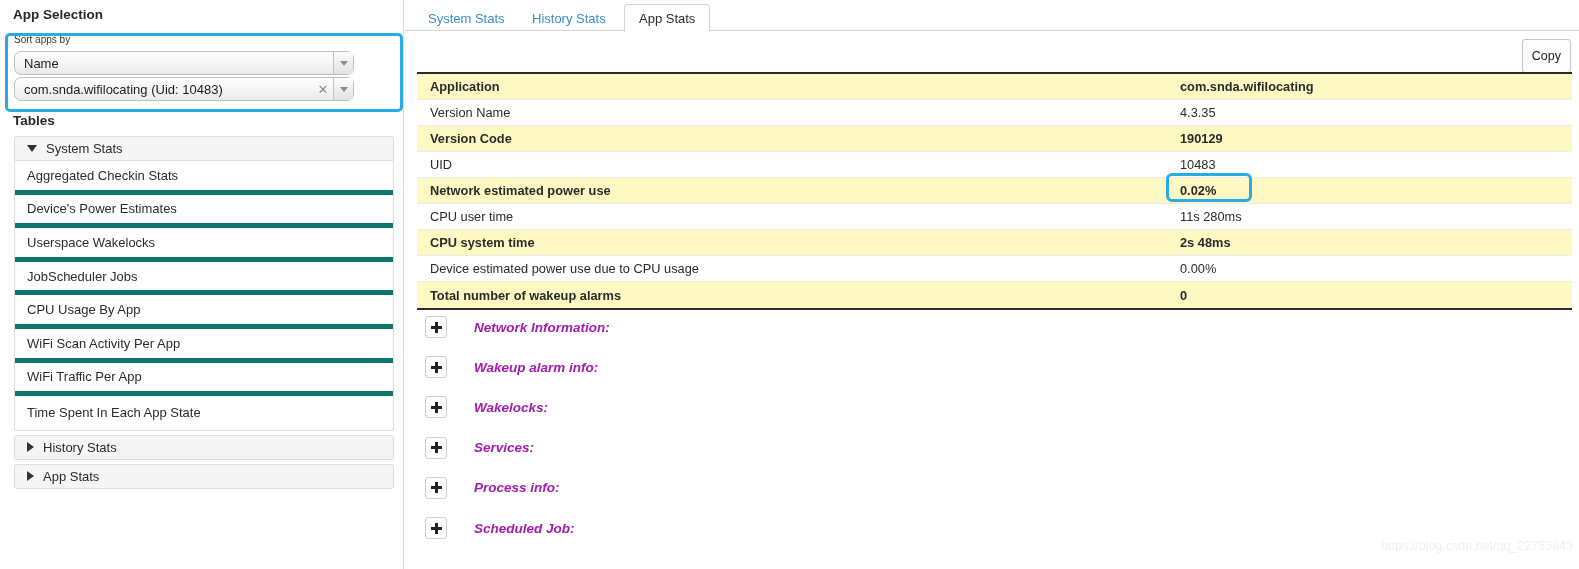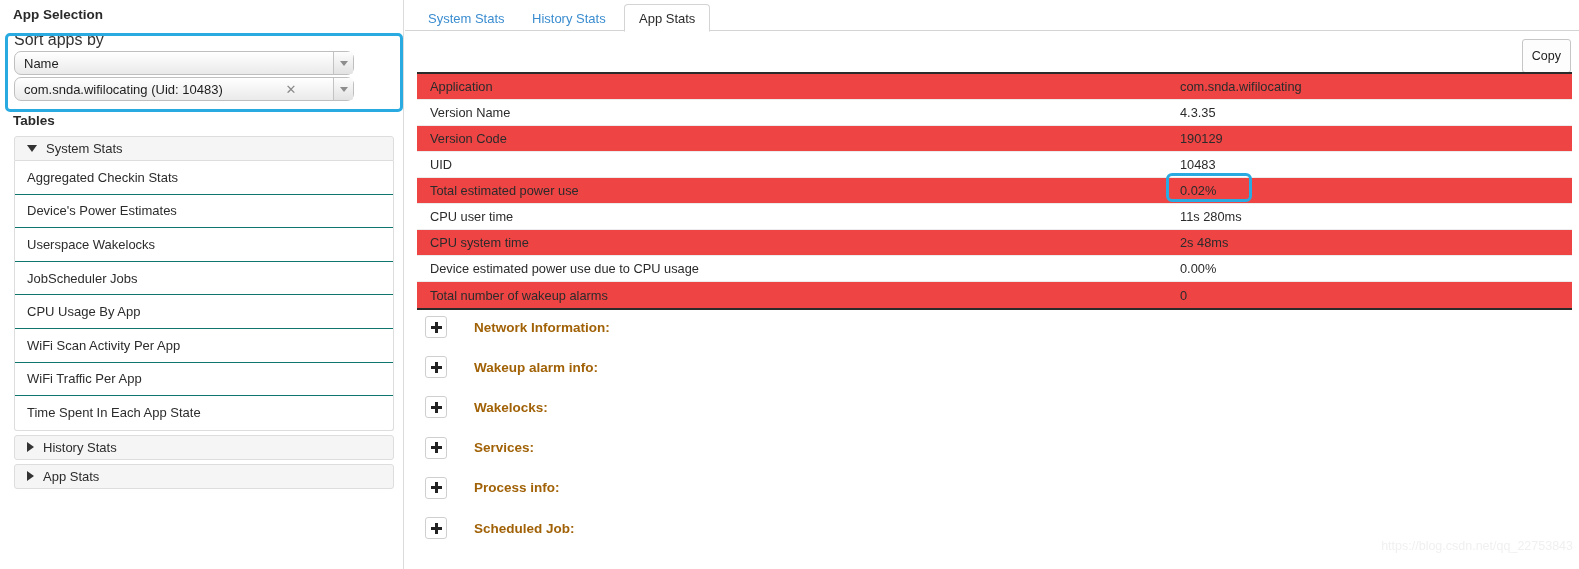--- a/index.html
+++ b/index.html
@@ -40,21 +40,21 @@
     width: 398px; height: 79px;
     border: 3px solid #29abe2;
     border-radius: 5px;
     pointer-events: none;
     z-index: 6;
   }
 
   #sort-label {
     position: absolute;
     left: 14px; top: 33px;
-    font-size: 16px;
+    font-size: 10px;
     color: #333;
     line-height: 14px;
   }
 
   .select-box {
     position: absolute;
     left: 14px;
     width: 340px;
     height: 24px;
     border: 1px solid #bfbfbf;
@@ -91,21 +91,21 @@
     background: linear-gradient(to bottom, #fdfdfd 0%, #e2e2e2 100%);
     border-radius: 0 2px 2px 0;
   }
   .caret-down {
     width: 0; height: 0;
     border-left: 4px solid transparent;
     border-right: 4px solid transparent;
     border-top: 5px solid #8d8d8d;
   }
   #sort-select { top: 51px; }
-  #app-select  { top: 77px; gap: 32px; }
+  #app-select  { top: 77px; }
 
   #tables-heading { position: absolute; left: 0; top: 113px; }
 
   #tables-list {
     position: absolute;
     left: 14px; top: 136px;
     width: 380px;
   }
   .group { margin-bottom: 4px; }
   .group-header {
@@ -143,21 +143,21 @@
     border-radius: 0 0 3px 3px;
     background: #ffffff;
   }
   .group-item {
     height: 33.6px;
     display: flex;
     align-items: center;
     padding-left: 12px;
     font-size: 13px;
     color: #2c2c2c;
-    border-bottom: 1px solid #0f766e;
+    border-bottom: 5px solid #0f766e;
   }
   .group-item:last-child { border-bottom: none; }
 
   
   #main {
     position: absolute;
     left: 405px; top: 0;
     width: 1174px; height: 569px;
     background: #ffffff;
   }
@@ -219,21 +219,21 @@
   .trow {
     position: relative;
     height: 26px;
     display: flex;
     align-items: center;
     border-bottom: 1px solid #ececec;
     font-size: 12.8px;
     color: #2b2b2b;
   }
   .trow:last-child { border-bottom: none; }
-  .trow.odd { background: #ef4444; }
+  .trow.odd { background: #fef9c3; font-weight: bold; }
   .trow.even { background: #ffffff; }
   .tkey { width: 760px; padding-left: 13px; }
   .tval { flex: 1; padding-left: 3px; }
 
   
   #power-highlight {
     position: absolute;
     left: 1166px; top: 173px;
     width: 86px; height: 29px;
     border: 3px solid #29abe2;
@@ -272,21 +272,22 @@
     content: "";
     position: absolute;
     background: #222222;
   }
   .plus-glyph::before { left: 0; top: 4px; width: 11px; height: 3px; }
   .plus-glyph::after  { top: 0; left: 4px; height: 11px; width: 3px; }
   .section-label {
     margin-left: 27px;
     font-size: 13.5px;
     font-weight: bold;
-    color: #a16207;
+    color: #a21caf;
+    font-style: italic;
   }
 
   
   #watermark {
     position: absolute;
     right: 6px; bottom: 16px;
     font-size: 12.5px;
     color: #f0f0f0;
     white-space: nowrap;
   }
@@ -378,21 +379,21 @@
       </div>
       <div class="trow odd">
         <div class="tkey">Version Code</div>
         <div class="tval">190129</div>
       </div>
       <div class="trow even">
         <div class="tkey">UID</div>
         <div class="tval">10483</div>
       </div>
       <div class="trow odd">
-        <div class="tkey">Total estimated power use</div>
+        <div class="tkey">Network estimated power use</div>
         <div class="tval">0.02%</div>
       </div>
       <div class="trow even">
         <div class="tkey">CPU user time</div>
         <div class="tval">11s 280ms</div>
       </div>
       <div class="trow odd">
         <div class="tkey">CPU system time</div>
         <div class="tval">2s 48ms</div>
       </div>

